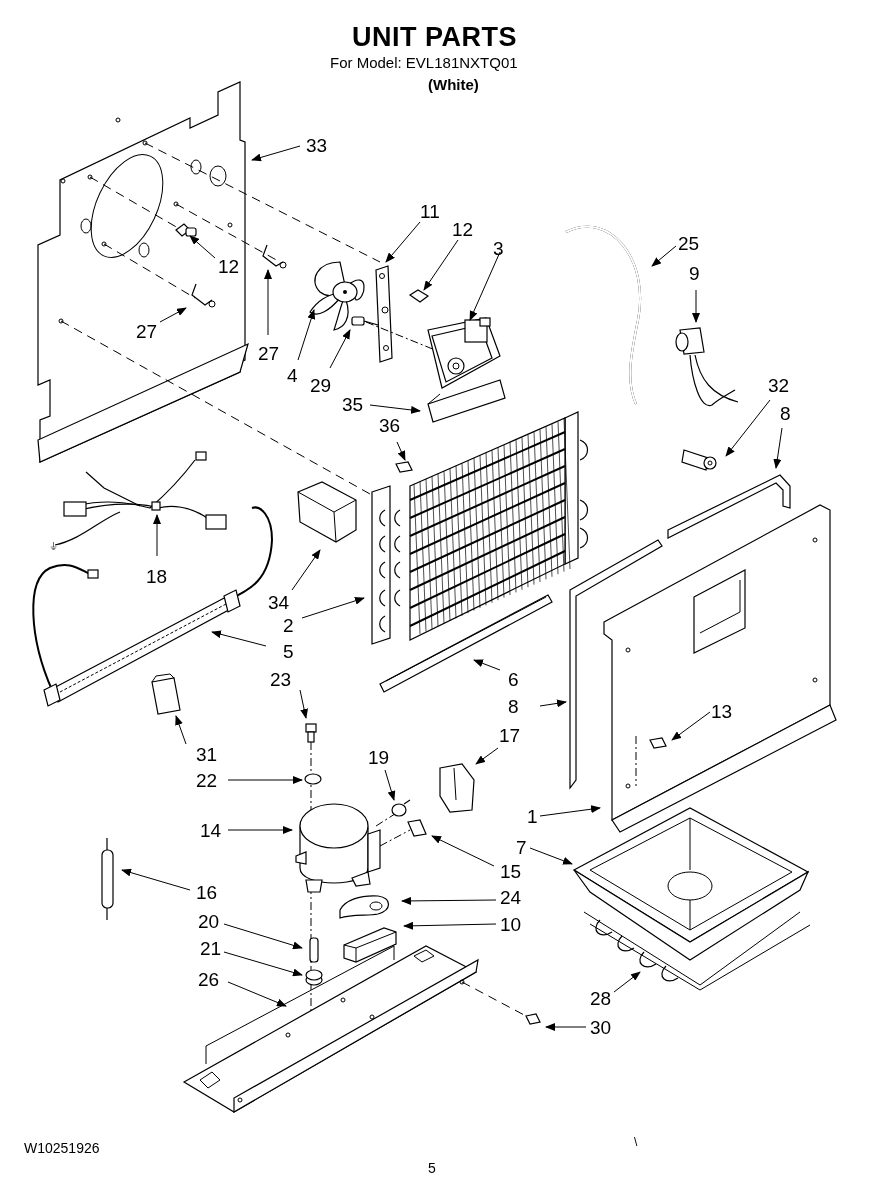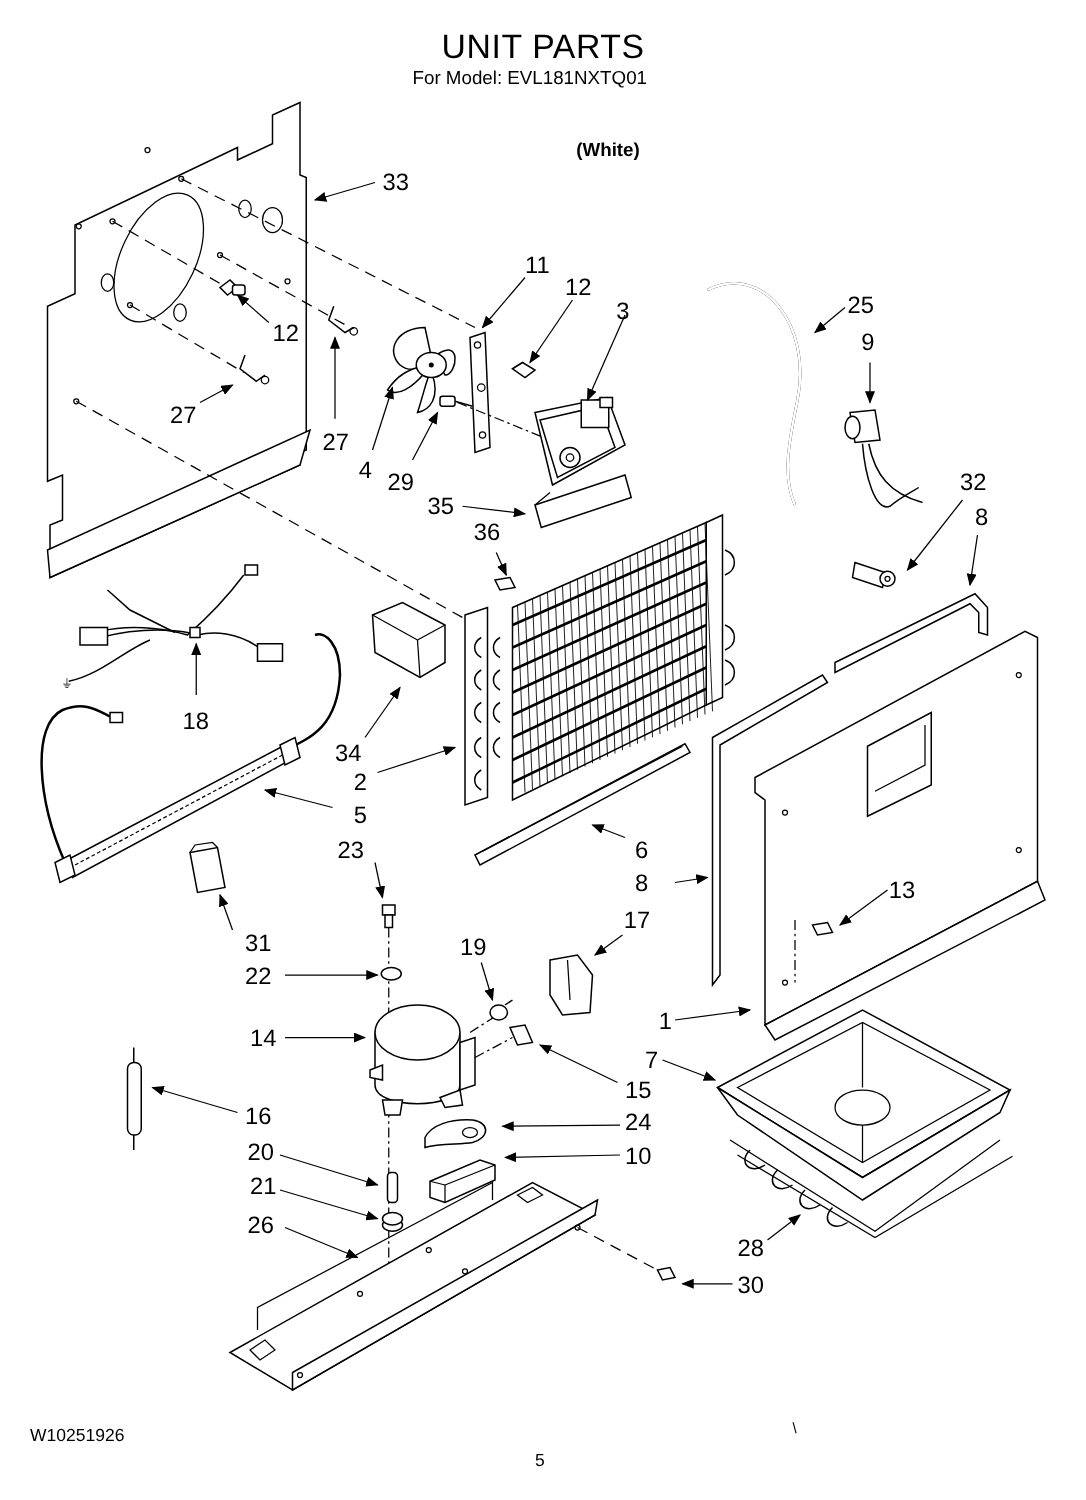--- a/index.html
+++ b/index.html
@@ -1,21 +1,21 @@
 <!DOCTYPE html>
 <html><head>
 <meta charset="utf-8">
 <style>
   html, body { margin:0; padding:0; background:#ffffff; }
   body { width:869px; height:1200px; position:relative; overflow:hidden;
          font-family:"Liberation Sans", sans-serif; color:#000; }
   .title { position:absolute; top:22px; left:0; width:869px; text-align:center;
-           font-weight:normal; font-size:27px; letter-spacing:0.5px; }
+           font-weight:bold; font-size:27px; letter-spacing:0.5px; }
   .subtitle { position:absolute; top:54px; left:330px; font-weight:normal; font-size:15px; }
-  .color { position:absolute; top:76px; left:461px; font-weight:bold; font-size:15px;margin-top:36px; }
+  .color { position:absolute; top:76px; left:428px; font-weight:bold; font-size:15px; }
   .footer-left { position:absolute; top:1140px; left:24px; font-size:14px; }
   .footer-page { position:absolute; top:1160px; left:428px; font-size:14px; }
   svg.diagram { position:absolute; left:0; top:0; }
   .lbl { font-family:"Liberation Sans", sans-serif; font-size:19px; fill:#000; }
   .ln { stroke:#000; stroke-width:1.2; fill:none; }
   .thin { stroke:#000; stroke-width:1; fill:none; }
   .dash { stroke:#000; stroke-width:1; fill:none; stroke-dasharray:9 6; }
   .ddash { stroke:#000; stroke-width:1; fill:none; stroke-dasharray:8 3 2 3; }
   .part { stroke:#000; stroke-width:1.2; fill:#fff; }
   .wire { stroke:#000; stroke-width:2; fill:none; }

